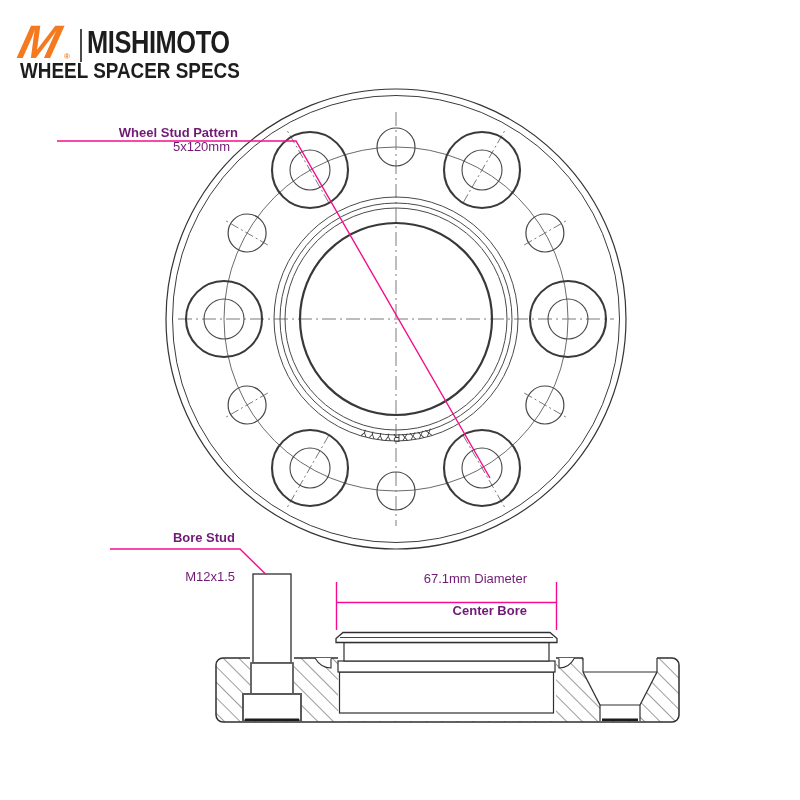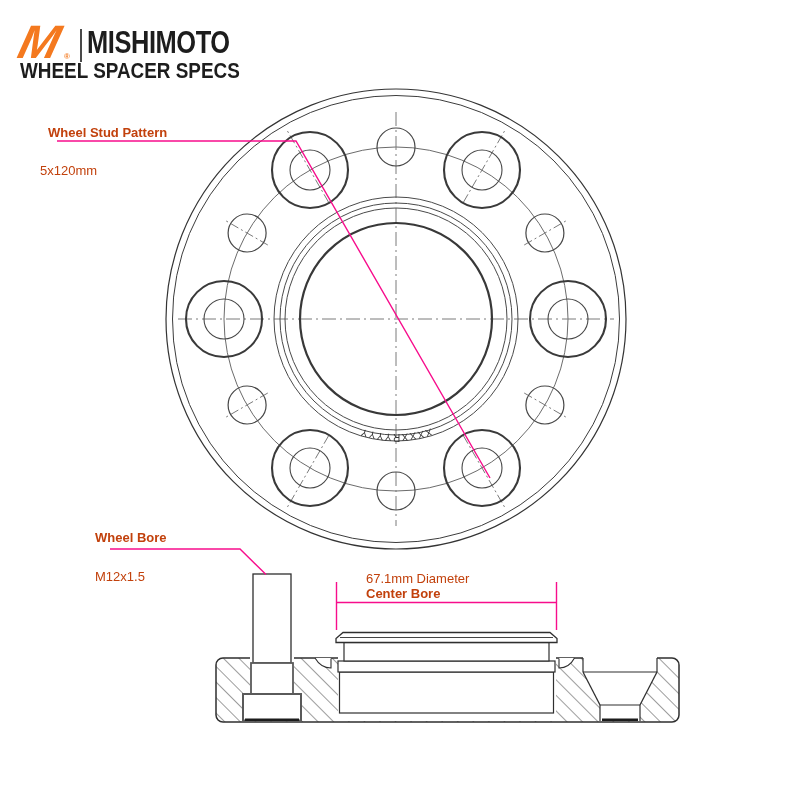--- a/index.html
+++ b/index.html
@@ -24,43 +24,43 @@
   .brand-name{
     left:87px;top:27px;font-size:31px;font-weight:700;color:#1d1d1d;
     transform:scaleX(0.82);transform-origin:left top;letter-spacing:-0.5px;line-height:1;
     white-space:nowrap;
   }
   .sheet-title{
     left:20px;top:60px;font-size:22.5px;font-weight:700;color:#1d1d1d;
     transform:scaleX(0.84);transform-origin:left top;line-height:1;white-space:nowrap;
   }
   
-  .callout{font-size:13px;color:#c2410c;text-align:left;line-height:1;white-space:nowrap;}
+  .callout{font-size:13px;color:#701a75;text-align:right;line-height:1;white-space:nowrap;}
   .callout.bold{font-weight:700;}
   .pattern-label{left:48px;top:126px;width:190px;}
-  .pattern-value{left:40px;top:164px;width:190px;}
+  .pattern-value{left:40px;top:140px;width:190px;}
   .stud-label{left:95px;top:531px;width:140px;}
   .stud-value{left:95px;top:570px;width:140px;}
-  .bore-label{left:366px;top:587px;width:161px;}
+  .bore-label{left:366px;top:604px;width:161px;}
   .bore-value{left:366px;top:572px;width:161px;}
   svg{position:absolute;left:0;top:0;}
   .accent-stroke{stroke:var(--accent);}
 </style>
 </head>
 <body>
 
 <div class="abs logo-m">M</div>
 <div class="abs logo-reg">®</div>
 <div class="abs logo-sep"></div>
 <div class="abs brand-name">MISHIMOTO</div>
 <div class="abs sheet-title">WHEEL SPACER SPECS</div>
 
 <div class="abs callout bold pattern-label">Wheel Stud Pattern</div>
 <div class="abs callout pattern-value">5x120mm</div>
-<div class="abs callout bold stud-label">Wheel Bore</div>
+<div class="abs callout bold stud-label">Bore Stud</div>
 <div class="abs callout stud-value">M12x1.5</div>
 <div class="abs callout bold bore-label">Center Bore</div>
 <div class="abs callout bore-value">67.1mm Diameter</div>
 
 <svg width="800" height="800" viewBox="0 0 800 800">
   <defs>
     <pattern id="hatch" patternUnits="userSpaceOnUse" width="11" height="11" patternTransform="rotate(-45)">
       <line x1="0" y1="0" x2="0" y2="11" stroke="#3c3c3c" stroke-width="1"></line>
     </pattern>
     <path id="arcPN" d="M453.5,418.6 A115,115 0 0 1 338.5,418.6" fill="none"></path>

